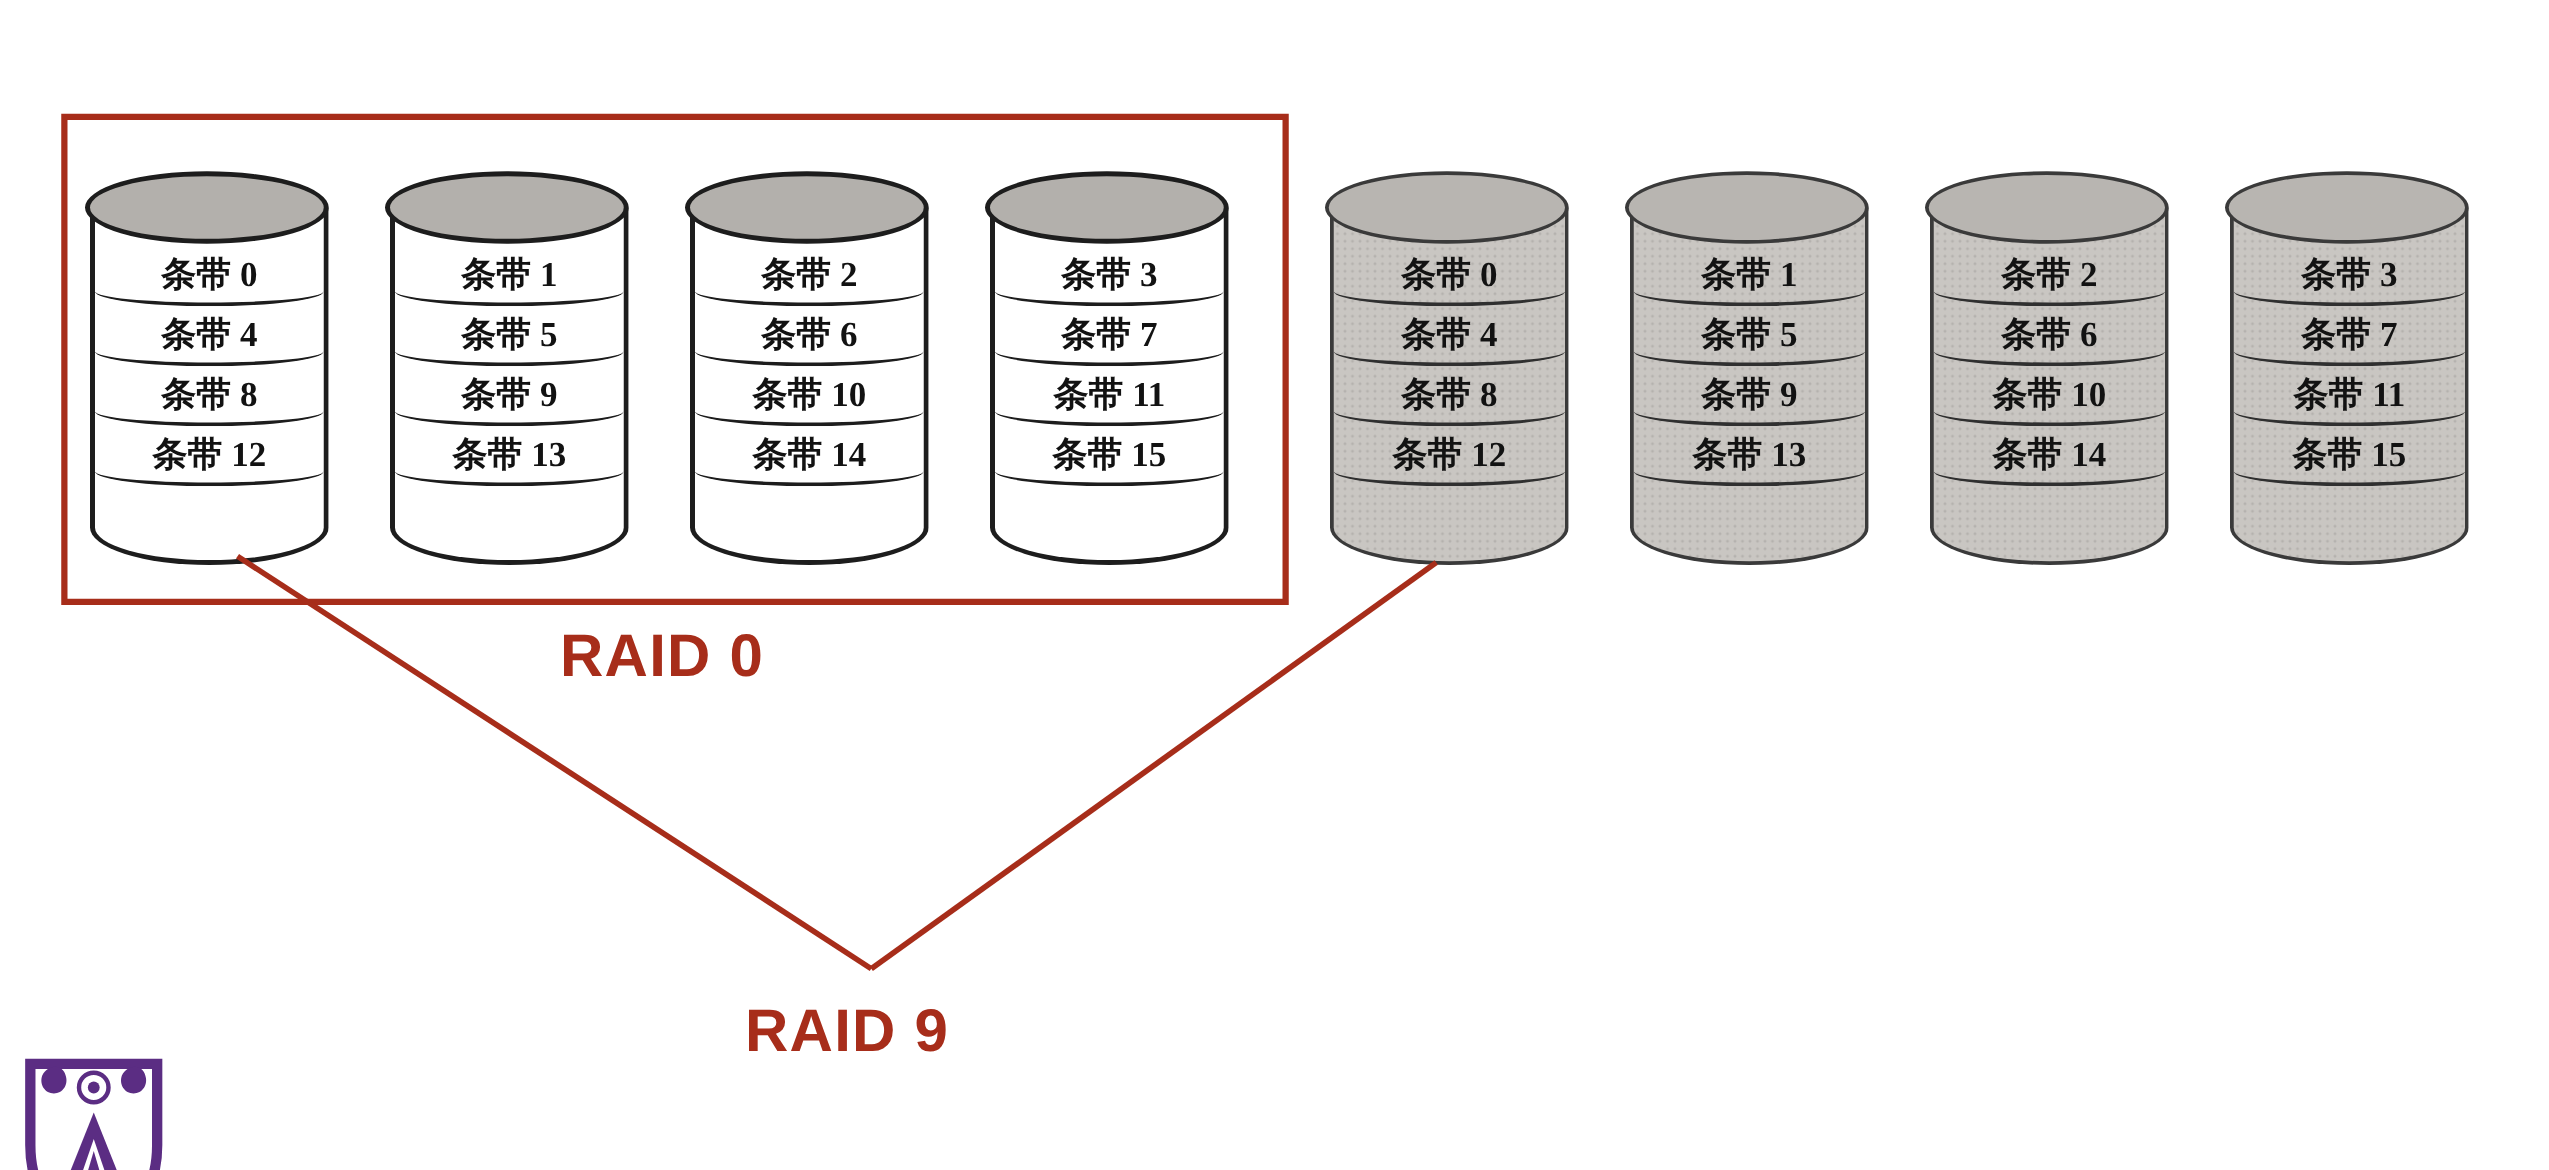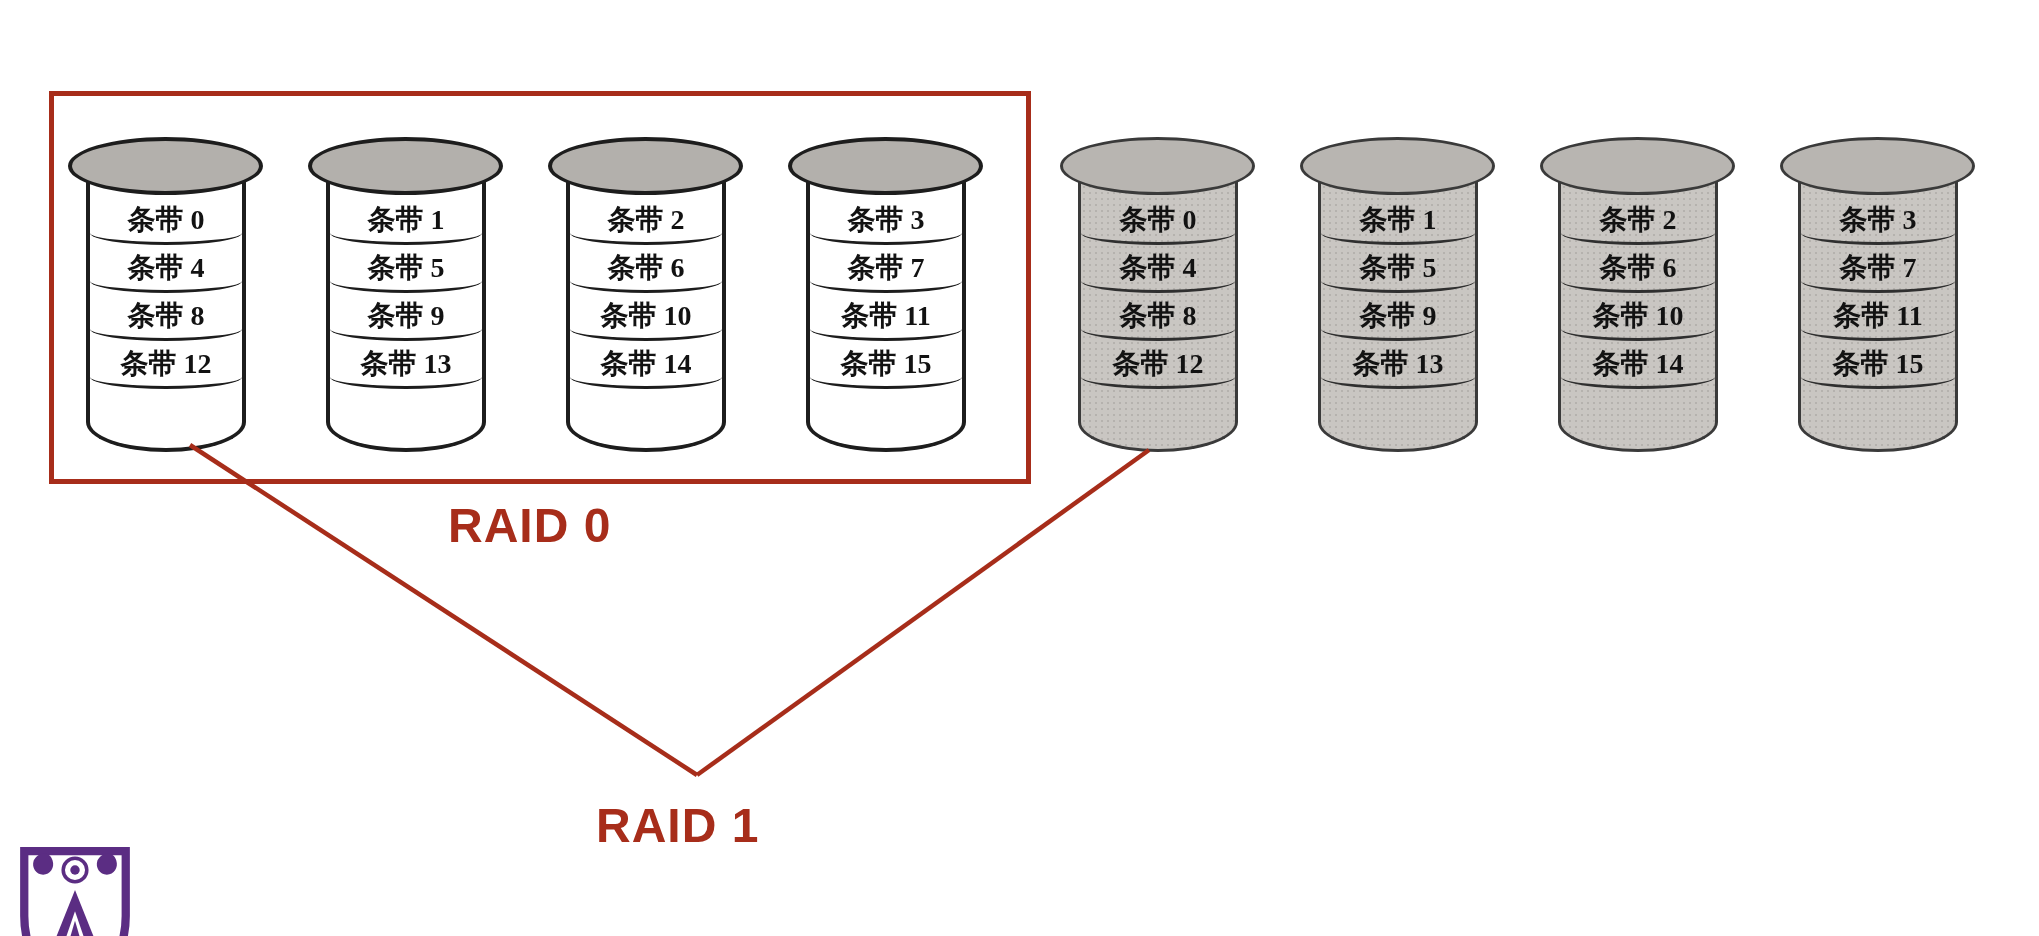--- a/index.html
+++ b/index.html
@@ -16,21 +16,21 @@
 
   .overlay{ position:absolute; left:0; top:0; width:2039px; height:936px; z-index:5; pointer-events:none; }
   .vline{ stroke:var(--accent-red); stroke-width:4.5px; }
 
   .raid0-box{ position:absolute; left:49px; top:91px; width:982px; height:393px;
               border:5px solid var(--accent-red); z-index:1; }
 
   .disk{ position:absolute; top:137px; width:195px; height:315px; z-index:2; }
   .disk-top{ position:absolute; left:0; top:0; width:195px; height:58px; border-radius:50%;
              background:var(--disk-top-gray); border:4px solid var(--outline); z-index:2; }
-  .disk-body{ position:absolute; left:18px; top:29px; width:160px; height:286px;
+  .disk-body{ position:absolute; left:4px; top:29px; width:191px; height:286px;
               background:var(--disk-white); border:4px solid var(--outline); border-top:none;
               border-radius:0 0 50% 50% / 0 0 30px 30px; padding-top:31px; overflow:hidden; }
   .stripe{ height:48px; display:flex; align-items:center; justify-content:center;
            border-bottom:3px solid var(--outline);
            border-radius:0 0 50% 50% / 0 0 12px 12px; }
   .stripe-label{ font-family:"Liberation Serif","DejaVu Serif",serif; font-weight:700;
                  font-size:28px; color:#121212; white-space:nowrap; }
 
   .disk.gray .disk-top{ background:#b8b5b1; border-color:#3a3a3a; border-width:3px; }
   .disk.gray .disk-body{ background-color:var(--disk-gray); border-color:#3a3a3a; border-width:3px;
@@ -195,21 +195,21 @@
           <span class="stripe-label">条带 11</span>
         </div>
       <div class="stripe">
           <span class="stripe-label">条带 15</span>
         </div>
     </div>
     <div class="disk-top"></div>
   </div>
 
   <div id="raid0-label" class="raid-label">RAID 0</div>
-  <div id="raid1-label" class="raid-label">RAID 1</div>
+  <div id="raid1-label" class="raid-label">RAID 9</div>
 
   <svg class="logo" viewBox="0 0 100 120">
     <path d="M7 5 H93 V60 C93 92 78 108 50 116 C22 108 7 92 7 60 Z" fill="#ffffff" stroke="var(--logo-purple)" stroke-width="7"></path>
     <circle cx="50" cy="21" r="10" fill="none" stroke="var(--logo-purple)" stroke-width="3"></circle>
     <circle cx="50" cy="21" r="4" fill="var(--logo-purple)"></circle>
     <path d="M15 13 c4 -8 14 -8 16 0 c2 6 -2 12 -8 12 c-6 0 -10 -6 -8 -12 Z" fill="var(--logo-purple)"></path>
     <path d="M69 13 c4 -8 14 -8 16 0 c2 6 -2 12 -8 12 c-6 0 -10 -6 -8 -12 Z" fill="var(--logo-purple)"></path>
     <path d="M50 38 L70 88 H30 Z" fill="var(--logo-purple)"></path>
     <path d="M50 56 L61 88 H39 Z" fill="#ffffff"></path>
     <path d="M50 64 L57 88 H43 Z" fill="var(--logo-purple)"></path>

